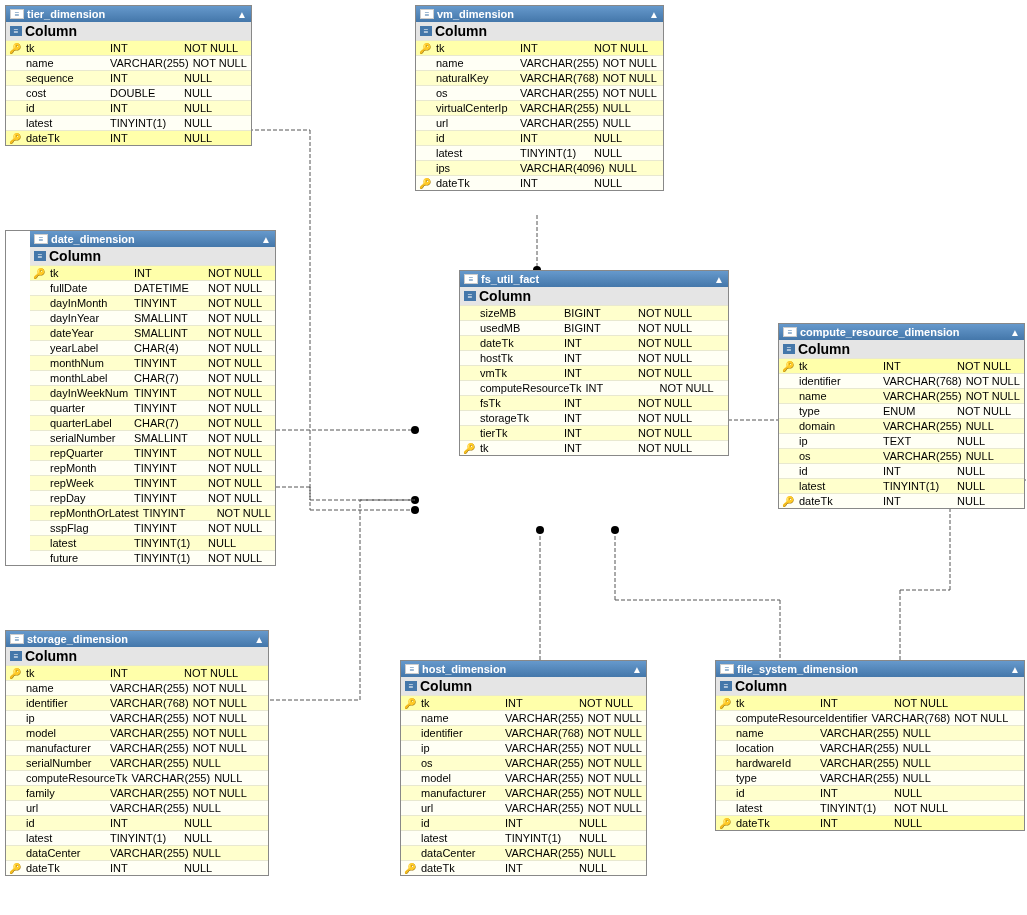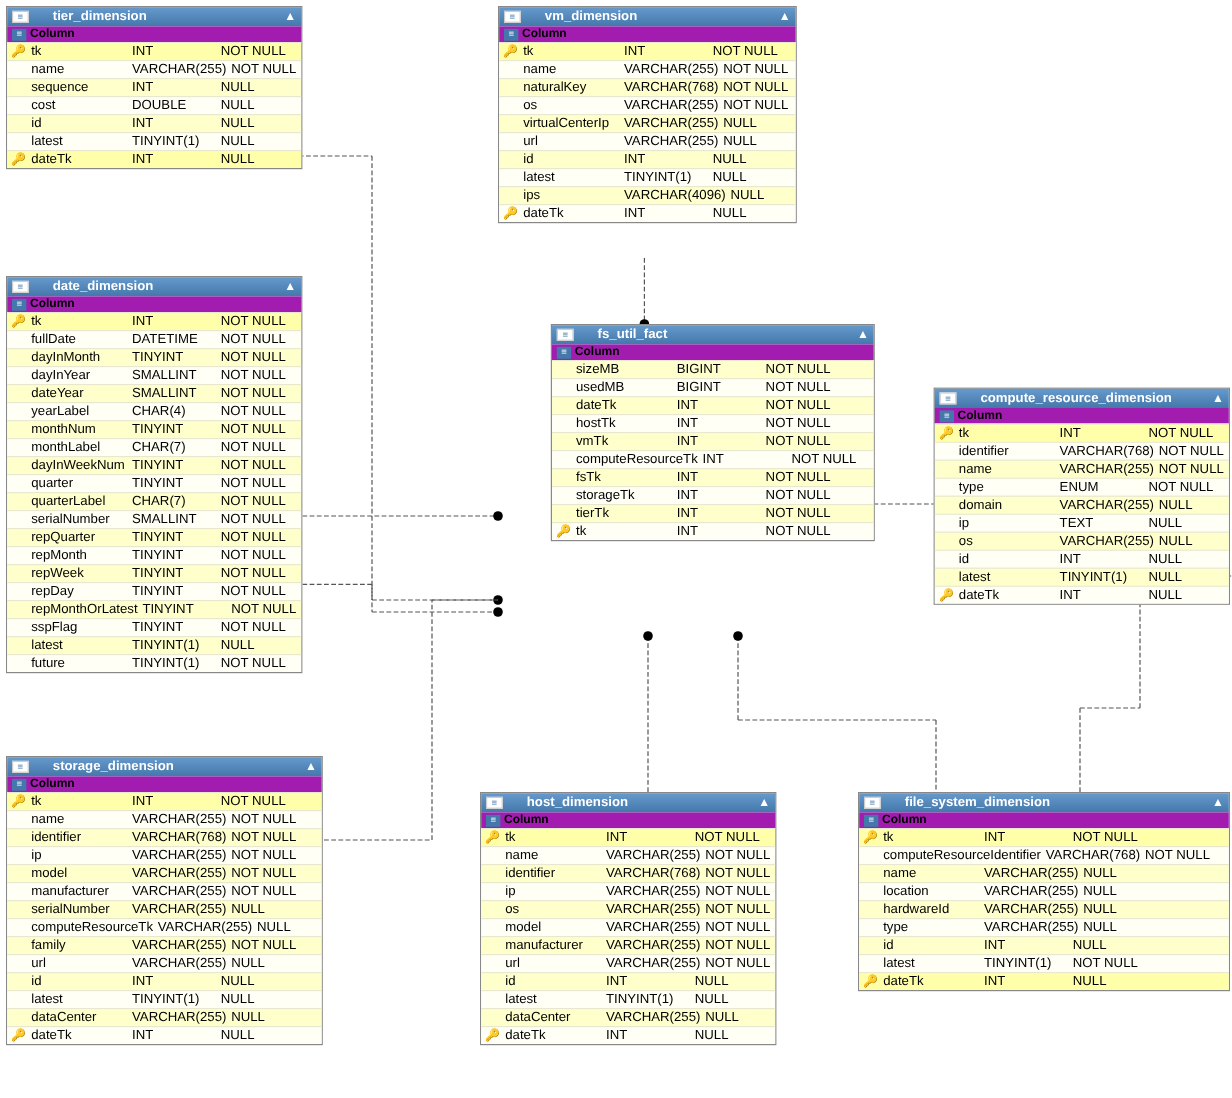--- a/index.html
+++ b/index.html
@@ -25,42 +25,42 @@
       min-width: 160px;
     }
     .table-header {
       background: linear-gradient(to bottom, #6699cc, #4477aa);
       color: #fff;
       font-weight: bold;
       font-size: 11px;
       padding: 2px 4px;
       display: flex;
       align-items: center;
-      gap: 20px;
+      gap: 3px;
       text-align: right;
     }
     .table-header-icon {
       width: 14px;
       height: 10px;
       background: #fff;
       border: 1px solid #ccc;
       display: inline-flex;
       align-items: center;
       justify-content: center;
       flex-shrink: 0;
     }
     .table-header-icon::before {
       content: '≡';
       color: #4477aa;
       font-size: 8px;
     }
     .col-section-header {
-      background: #a21caf;
+      background: #e5e5e5;
       color: #000;
-      font-size: 10px;
+      font-size: 14px;
       padding: 1px 4px;
       display: flex;
       align-items: center;
       gap: 3px;
       font-weight: bold;
     }
     .col-section-icon {
       width: 12px;
       height: 10px;
       background: #4477aa;
@@ -211,21 +211,21 @@
       <span class="col-null">NULL</span>
     </div>
     <div class="table-row pk-row">
       <span class="pk-icon">🔑</span>
       <span class="col-name">dateTk</span>
       <span class="col-type">INT</span>
       <span class="col-null">NULL</span>
     </div>
   </div>
 
-  <div class="table-box" style="left:5px;top:230px;min-width:230px;">
+  <div class="table-box" style="left:5px;top:230px;min-width:230px;padding-left:24px;">
     <div class="table-header">
       <span class="table-header-icon"></span>
       <span>date_dimension</span>
       <span style="margin-left:auto;font-size:10px;">▲</span>
     </div>
     <div class="col-section-header">
       <span class="col-section-icon"></span>
       <span>Column</span>
     </div>
     <div class="table-row pk-row">

